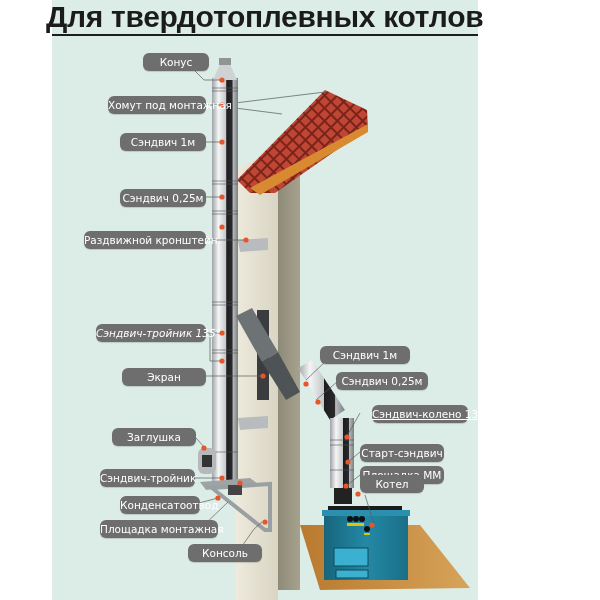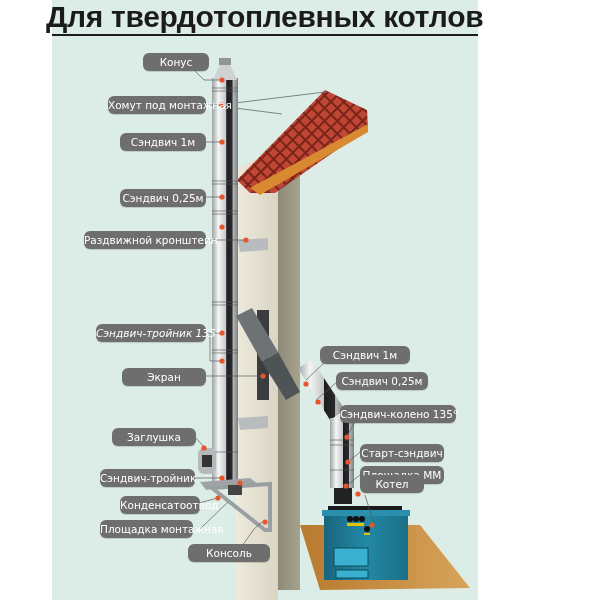--- a/index.html
+++ b/index.html
@@ -184,21 +184,21 @@
 <div class="label" style="left:143px;top:53px;width:66px;">Конус</div>
 <div class="label" style="left:108px;top:96px;width:98px;">Хомут под монтажная</div>
 <div class="label" style="left:120px;top:133px;width:86px;">Сэндвич 1м</div>
 <div class="label" style="left:120px;top:189px;width:86px;">Сэндвич 0,25м</div>
 <div class="label" style="left:84px;top:231px;width:122px;">Раздвижной кронштейн</div>
 <div class="label" style="left:96px;top:324px;width:110px;font-style:italic;">Сэндвич-тройник 135°</div>
 <div class="label" style="left:122px;top:368px;width:84px;">Экран</div>
 <div class="label" style="left:112px;top:428px;width:84px;">Заглушка</div>
 <div class="label" style="left:100px;top:469px;width:95px;">Сэндвич-тройник</div>
 <div class="label" style="left:120px;top:496px;width:80px;">Конденсатоотвод</div>
-<div class="label" style="left:100px;top:520px;width:93px;">Площадка монтажная</div>
-<div class="label" style="left:188px;top:544px;width:82px;">Консоль</div>
+<div class="label" style="left:100px;top:520px;width:118px;">Площадка монтажная</div>
+<div class="label" style="left:188px;top:544px;width:74px;">Консоль</div>
 
 <div class="label" style="left:320px;top:346px;width:90px;">Сэндвич 1м</div>
 <div class="label" style="left:336px;top:372px;width:92px;">Сэндвич 0,25м</div>
-<div class="label" style="left:340px;top:405px;width:116px;">Сэндвич-колено 135°</div>
+<div class="label" style="left:372px;top:405px;width:96px;text-decoration:underline;">Сэндвич-колено 135°</div>
 <div class="label" style="left:360px;top:444px;width:84px;">Старт-сэндвич</div>
 <div class="label" style="left:360px;top:466px;width:84px;">Площадка ММ</div>
 <div class="label" style="left:360px;top:475px;width:64px;">Котел</div>
 
 </body></html>

